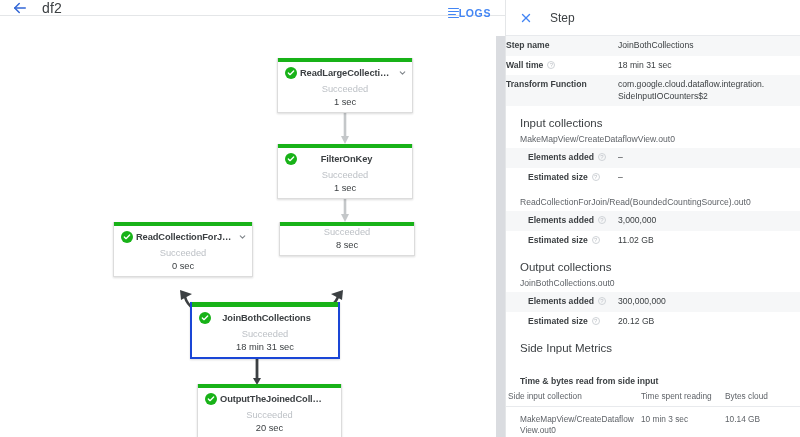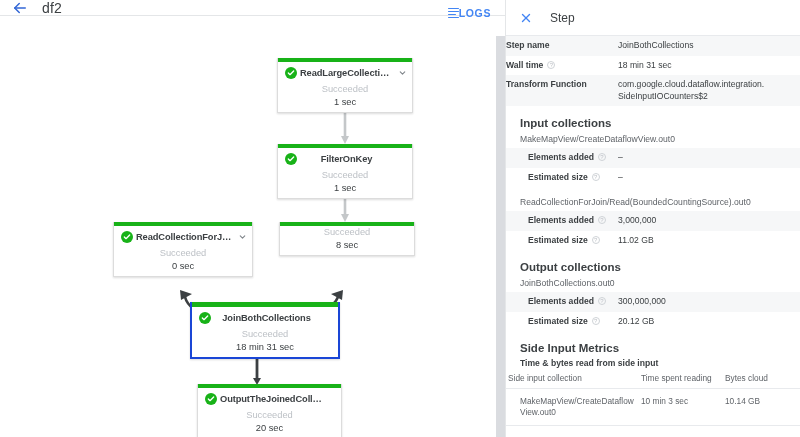--- a/index.html
+++ b/index.html
@@ -125,31 +125,31 @@
   }
   td.v { color: #5f6368; padding-right: 8px; }
   .help {
     display: inline-block; width: 8px; height: 8px; border-radius: 50%;
     border: 1px solid #cfd3d7; color: #bdc1c6; font-size: 6px;
     line-height: 7px; text-align: center; margin-left: 4px;
     vertical-align: 1px; font-weight: normal; cursor: pointer;
   }
 
   .sec-title {
-    font-size: 11.5px; color: #3c4043; padding: 11px 9px 4px 14px; font-weight: bold;
+    font-size: 11.5px; color: #3c4043; padding: 11px 9px 4px 14px; font-weight: normal;
   }
   .coll-name {
     font-size: 8.6px; color: #5f6368; padding: 0 8px 3px 14px; line-height: 12px;
   }
   .gap { height: 9px; }
 
   table.kv td.k.ind { padding-left: 22px; }
 
   .sub-title {
-    font-size: 8.6px; font-weight: bold; color: #3c4043; padding: 0 0 2px 14px;
+    font-size: 8.6px; font-weight: bold; color: #3c4043; padding: 0 0 2px 14px; margin-top: 18px;
   }
   table.si { width: 100%; border-collapse: collapse; table-layout: fixed; }
   table.si th {
     font-size: 8.3px; font-weight: normal; color: #5f6368;
     text-align: left; padding: 3px 4px 5px 0; border-bottom: 1px solid #e8eaed;
   }
   table.si th:first-child { padding-left: 2px; }
   table.si td {
     font-size: 8.3px; color: #5f6368; padding: 7px 4px 7px 0;
     vertical-align: top; line-height: 11px; border-bottom: 1px solid #e8eaed;

